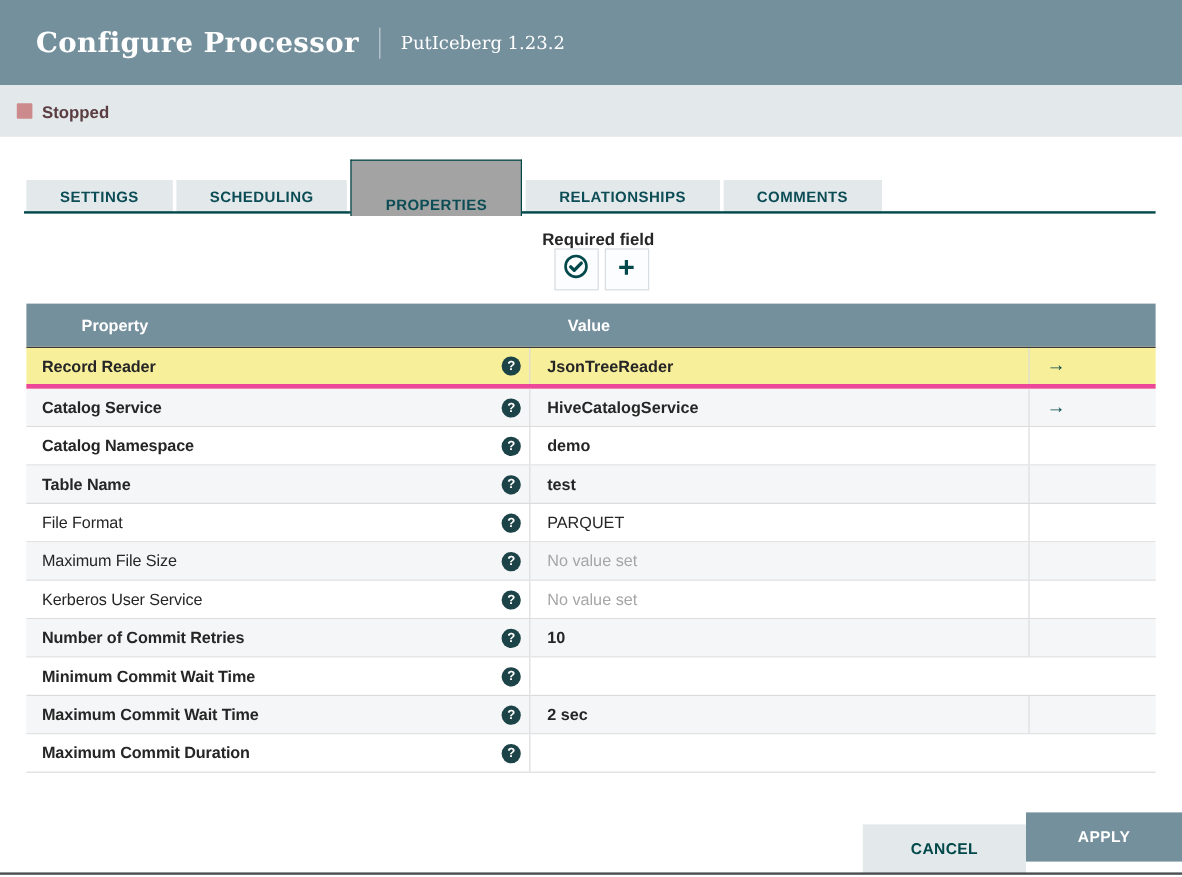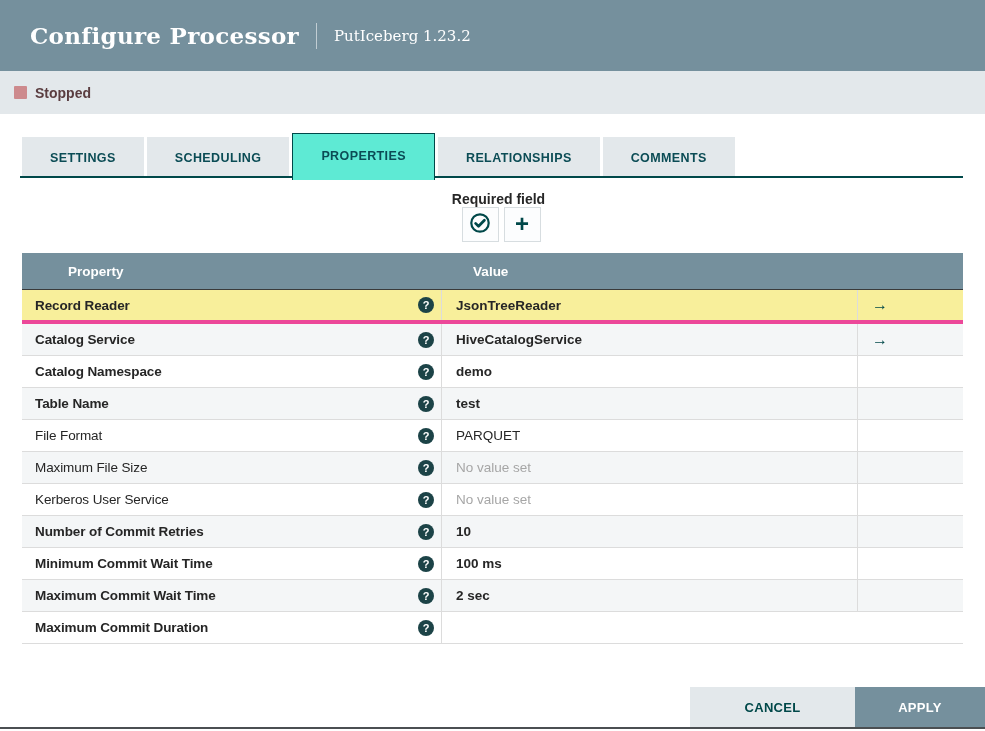--- a/index.html
+++ b/index.html
@@ -48,30 +48,31 @@
   .content{padding:0 22px;}
   .tabbar{
     margin-top:17px;position:relative;height:47px;
     display:flex;align-items:flex-end;
   }
   .tabbar::after{
     content:"";position:absolute;left:-2px;right:0;bottom:0;height:2px;
     background:var(--accent);z-index:1;
   }
   .tab{
-    height:41px;background:var(--statusbg);margin-right:3px;
+    height:28px;background:var(--statusbg);margin-right:3px;
     display:flex;align-items:center;justify-content:center;
     padding:0 28px;cursor:pointer;position:relative;z-index:0;
     font-weight:bold;font-size:12.5px;letter-spacing:.4px;color:#0b4c55;
     white-space:nowrap;
   }
   .tab.active{
-    background:#5eead4;height:47px;z-index:2;margin-bottom:-2px;
+    background:#a3a3a3;height:47px;z-index:2;margin-bottom:-2px;
     border:1.5px solid var(--accent);border-bottom:none;
     padding-bottom:2px;
+    align-items:flex-end;
   }
   
   .prop-toolbar{
     display:flex;align-items:center;justify-content:space-between;
     padding:13px 0 11px 12px;
     flex-direction:column;
   }
   .required-hint{font-weight:bold;font-size:14px;color:var(--ink);}
   .tool-buttons{display:flex;}
   .tool-btn{
@@ -106,21 +107,21 @@
   }
   .goto-icon{
     color:var(--accent);font-weight:bold;font-size:16px;cursor:pointer;line-height:1;
   }
   
   .footer-buttons{position:absolute;right:0;bottom:3px;display:flex;}
   .btn{
     height:41px;border:none;font-family:"Liberation Sans",sans-serif;
     font-weight:bold;font-size:13px;letter-spacing:.3px;cursor:pointer;
   }
-  .btn.cancel{width:165px;background:var(--statusbg);color:var(--accent);}
+  .btn.cancel{width:136px;background:var(--statusbg);color:var(--accent);margin-top:10px;}
   .btn.apply{width:130px;background:var(--slate);color:#fff;}
   .bottom-edge{position:absolute;left:0;right:0;bottom:2px;height:2px;background:#4b4f52;}
 </style>
 </head>
 <body>
 
 <div class="dlg-header">
   <span class="dlg-title">Configure Processor</span>
   <span class="dlg-sep"></span>
   <span class="dlg-subtitle">PutIceberg 1.23.2</span>
@@ -281,23 +282,20 @@
       <div class="cell arrow">
         
       </div>
     </div>
 
     <div class="t-row required">
       <div class="cell prop">
         <span class="prop-name">Minimum Commit Wait Time</span>
         <span class="help-icon">?</span>
       </div>
-      <div class="cell val">
-        <span class="prop-value">100 ms</span>
-      </div>
       <div class="cell arrow">
         
       </div>
     </div>
 
     <div class="t-row required">
       <div class="cell prop">
         <span class="prop-name">Maximum Commit Wait Time</span>
         <span class="help-icon">?</span>
       </div>

